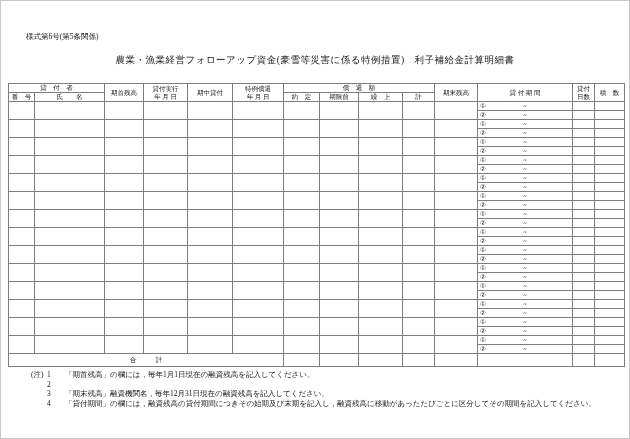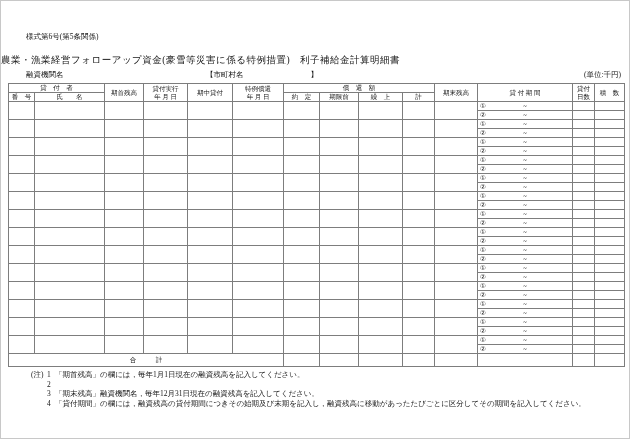--- a/index.html
+++ b/index.html
@@ -1,57 +1,49 @@
 <!DOCTYPE html>
 <html><head>
 <meta charset="utf-8">
 <style>
   html,body{margin:0;padding:0;background:#fff;}
   .page{position:relative;width:630px;height:439px;background:#fff;overflow:hidden;
         font-family:"Liberation Serif","DejaVu Serif",serif;color:#161616;
         border:1px solid #c8c8c8;box-sizing:border-box;}
   .form-number{position:absolute;left:25px;top:31px;font-size:7.5px;}
-  .doc-title{position:absolute;left:0;top:53px;width:100%;font-size:9.5px;letter-spacing:0.5px;}
+  .doc-title{position:absolute;left:0;top:53px;width:100%;text-align:center;font-size:9.5px;letter-spacing:0.5px;}
   .meta-row{position:absolute;left:0;top:69px;width:100%;height:11px;font-size:7.5px;}
   .lender{position:absolute;left:25px;top:0;}
   .municipality{position:absolute;left:205px;top:0;width:112px;display:flex;justify-content:space-between;}
   .unit{position:absolute;right:8px;top:0;}
   table.form{position:absolute;left:7px;top:82px;width:616px;border-collapse:collapse;table-layout:fixed;}
   table.form th,table.form td{border:1px solid #7d7d7d;padding:0;margin:0;
       font-weight:normal;font-size:6.5px;line-height:8px;text-align:center;
       vertical-align:middle;overflow:hidden;white-space:nowrap;}
   thead th{height:8px;}
   tbody.grid td{height:8px;}
   .two-line span{display:block;line-height:8px;}
   .pcell{position:relative;text-align:center;font-size:7px;}
   .pmark{position:absolute;left:2px;top:0;font-size:6.5px;line-height:8px;}
   .total-row td{height:12px;font-size:7px;}
   .notes{position:absolute;left:30px;top:369px;font-size:7.5px;line-height:9.5px;}
   .note{display:flex;}
   .np{width:16px;flex:none;}
   .nn{width:8px;flex:none;text-align:left;}
-  .nt{margin-left:0;white-space:nowrap;}
+  .nt{margin-left:10px;white-space:nowrap;}
 </style>
 </head>
 <body>
 
 <div class="page">
 
   <div class="form-number">様式第6号(第5条関係)</div>
 
   <div class="doc-title">農業・漁業経営フォローアップ資金(豪雪等災害に係る特例措置)　利子補給金計算明細書</div>
 
-  <div class="meta-row">
-    <span class="lender">融資機関名</span>
-    <span class="municipality">
-      <span>【市町村名</span>
-      <span>】</span>
-    </span>
-    <span class="unit">(単位:千円)</span>
-  </div>
 
   <table class="form">
     <colgroup>
       <col style="width:26px">
         <col style="width:70px">
         <col style="width:39px">
         <col style="width:44px">
       <col style="width:45px">
         <col style="width:51px">
         <col style="width:36px">

